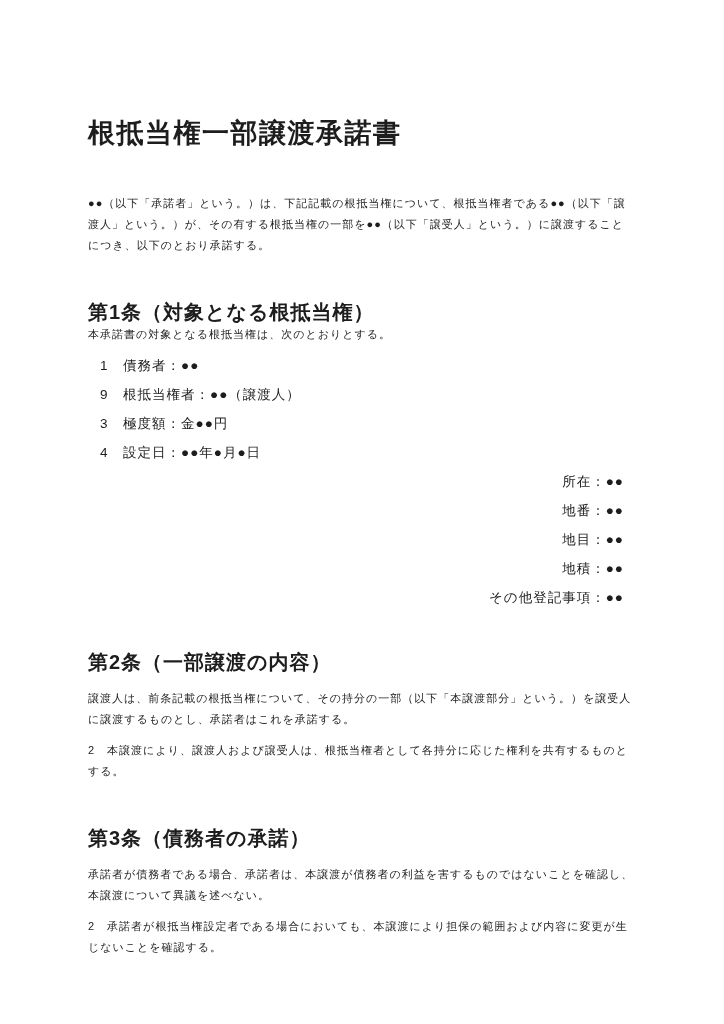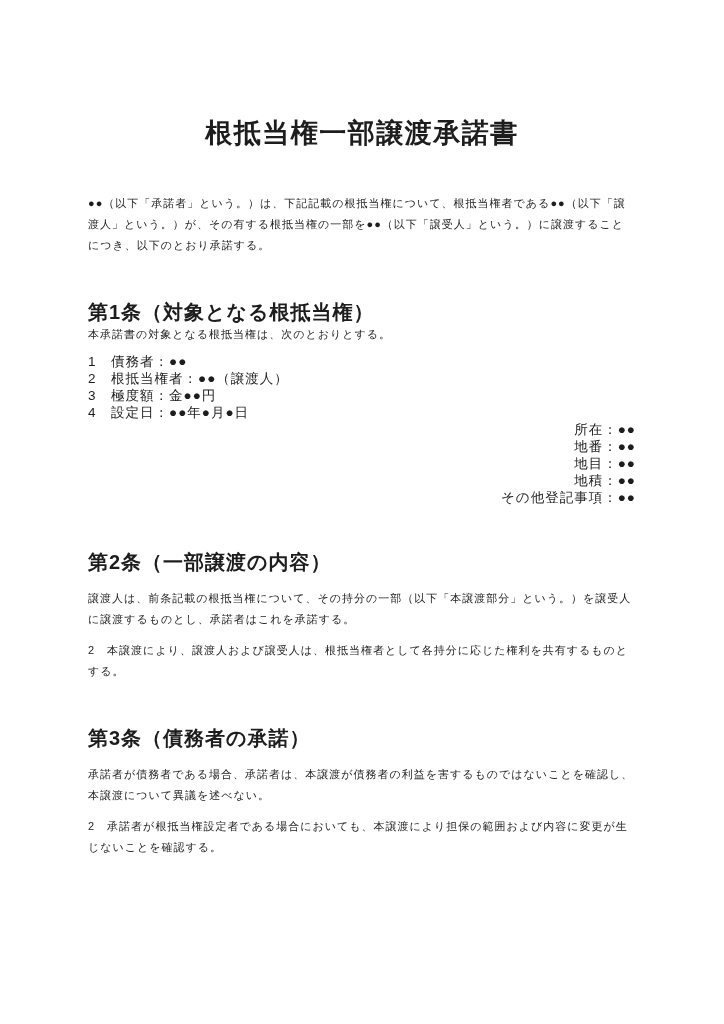--- a/index.html
+++ b/index.html
@@ -17,21 +17,21 @@
     font-family: "Liberation Sans", "DejaVu Sans", sans-serif;
     box-sizing: border-box;
     padding: 120px 88px 0 88px;
     overflow: hidden;
   }
   .doc-title {
     margin: 0;
     font-size: 27px;
     font-weight: 700;
     line-height: 27px;
-    text-align: center;
+    text-align: left;
     letter-spacing: 1.5px;
   }
   .body-text {
     font-size: 11px;
     line-height: 21px;
     letter-spacing: 1px;
     margin: 0;
     text-align: left;
   }
   .intro {
@@ -49,21 +49,21 @@
   }
   .detail-list {
     list-style: none;
     margin: 8px 0 0 0;
     padding: 0;
     font-size: 13.5px;
     line-height: 17px;
     letter-spacing: 1px;
   }
   .detail-list li {
-    margin: 0;
+    margin: 12px;
     padding: 0;
   }
   .detail-list li.sub {
     padding-left: 13px;
     text-align: right;
   }
   .article .para {
     margin-top: 14px;
   }
   .article .para + .para {
@@ -77,21 +77,21 @@
 
   <h1 class="doc-title">根抵当権一部譲渡承諾書</h1>
 
   <p class="body-text intro">●●（以下「承諾者」という。）は、下記記載の根抵当権について、根抵当権者である●●（以下「譲渡人」という。）が、その有する根抵当権の一部を●●（以下「譲受人」という。）に譲渡することにつき、以下のとおり承諾する。</p>
 
   <section class="article">
     <h2 class="article-heading">第1条（対象となる根抵当権）</h2>
     <p class="body-text lead">本承諾書の対象となる根抵当権は、次のとおりとする。</p>
     <ul class="detail-list">
       <li>1　債務者：●●</li>
-      <li>2　根抵当権者：●●（譲渡人）</li>
+      <li>9　根抵当権者：●●（譲渡人）</li>
       <li>3　極度額：金●●円</li>
       <li>4　設定日：●●年●月●日</li>
       <li class="sub">所在：●●</li>
       <li class="sub">地番：●●</li>
       <li class="sub">地目：●●</li>
       <li class="sub">地積：●●</li>
       <li class="sub">その他登記事項：●●</li>
     </ul>
   </section>
 

